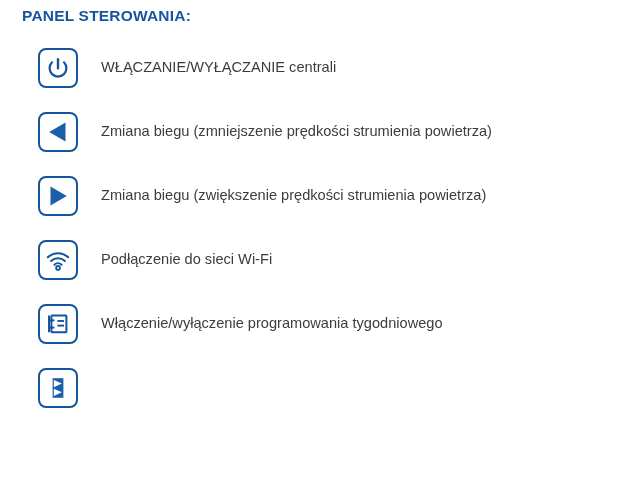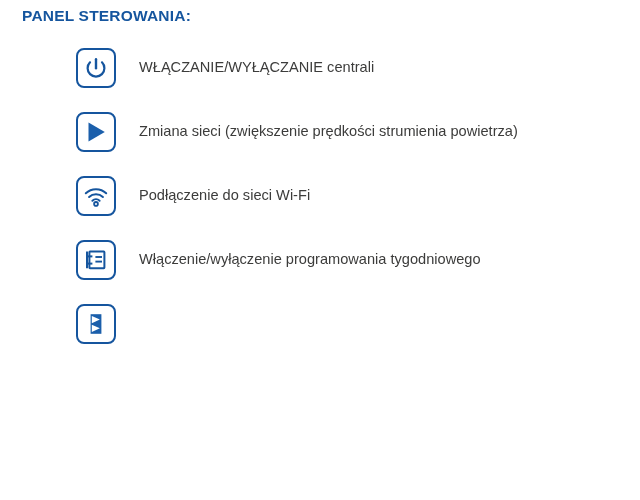--- a/index.html
+++ b/index.html
@@ -33,21 +33,20 @@
     position: absolute;
     left: 0;
     top: 36px;
     width: 640px;
   }
   .row {
     position: relative;
     height: 64px;
     display: flex;
     align-items: center;
-    padding-left: 38px;
   }
   .icon-box {
     position: relative;
     margin-left: 38px;
     width: 40px;
     height: 40px;
     flex: 0 0 40px;
     border: 2.2px solid #15559e;
     border-radius: 8px;
     box-sizing: border-box;
@@ -81,30 +80,40 @@
         <span>
           <svg width="26" height="26" viewBox="0 0 26 26">
             <path d="M7.0 7.3 A8.4 8.4 0 1 0 19.0 7.3" fill="none" stroke="#15559e" stroke-width="2.2" stroke-linecap="round"></path>
             <line x1="13" y1="4.2" x2="13" y2="13.2" stroke="#15559e" stroke-width="2.4" stroke-linecap="round"></line>
           </svg>
         </span>
       </div>
       <div class="row-label">WŁĄCZANIE/WYŁĄCZANIE centrali</div>
     </div>
 
+    <div class="row">
+      <div class="icon-box">
+        <span>
+          <svg width="26" height="26" viewBox="0 0 26 26">
+            <polygon points="20.5,3.6 20.5,22.4 4.2,13" fill="#1b5fab"></polygon>
+          </svg>
+        </span>
+      </div>
+      <div class="row-label">Zmiana biegu (zmniejszenie prędkości strumienia powietrza)</div>
+    </div>
 
     <div class="row">
       <div class="icon-box">
         <span>
           <svg width="26" height="26" viewBox="0 0 26 26">
             <polygon points="5.5,3.6 5.5,22.4 21.8,13" fill="#1b5fab"></polygon>
           </svg>
         </span>
       </div>
-      <div class="row-label">Zmiana sieci (zwiększenie prędkości strumienia powietrza)</div>
+      <div class="row-label">Zmiana biegu (zwiększenie prędkości strumienia powietrza)</div>
     </div>
 
     <div class="row">
       <div class="icon-box">
         <span>
           <svg width="26" height="26" viewBox="0 0 26 26">
             <path d="M2.8 10.3 A14.6 14.6 0 0 1 23.2 10.3" fill="none" stroke="#15559e" stroke-width="2.0" stroke-linecap="round"></path>
             <path d="M6.1 14.0 A10.0 10.0 0 0 1 19.9 14.0" fill="none" stroke="#15559e" stroke-width="2.0" stroke-linecap="round"></path>
             <path d="M9.4 17.7 A5.3 5.3 0 0 1 16.6 17.7" fill="none" stroke="#15559e" stroke-width="2.0" stroke-linecap="round"></path>
             <circle cx="13" cy="20.9" r="1.9" fill="none" stroke="#15559e" stroke-width="1.8"></circle>

